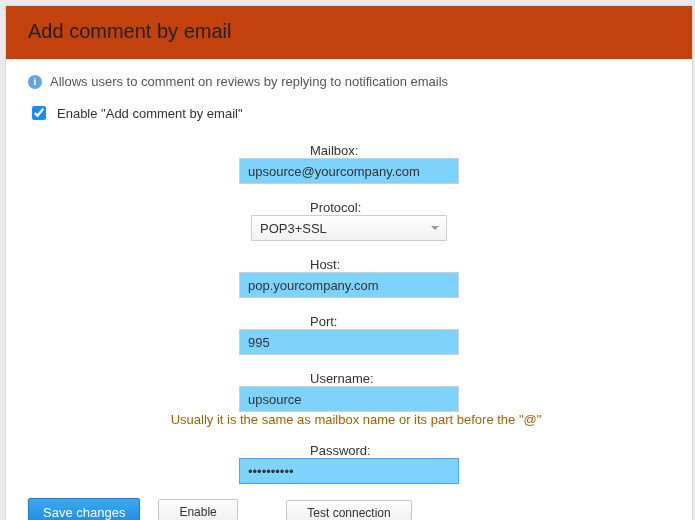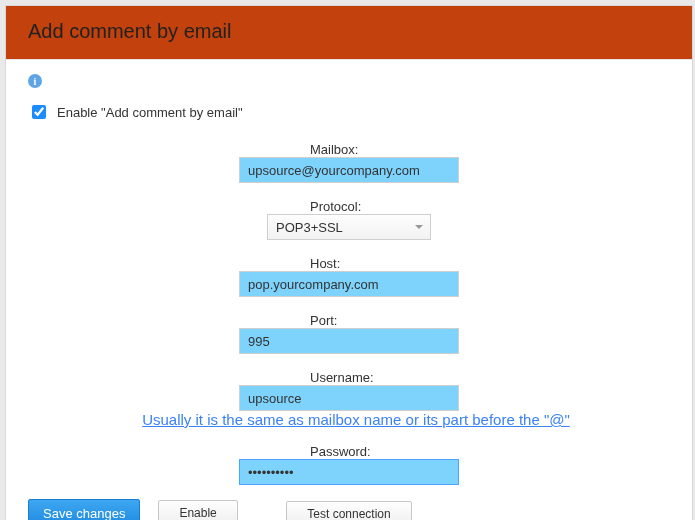--- a/index.html
+++ b/index.html
@@ -86,43 +86,42 @@
     color: #333;
     background: #7dd3fc;
     outline: none;
     font-family: inherit;
   }
   .txt.focused {
     border-color: #4da3ff;
   }
   .select-wrap {
     position: relative;
-    width: 164px;
+    width: 196px;
   }
   .select {
     width: 100%;
     background: linear-gradient(#fdfdfd, #f2f2f2);
     cursor: pointer;
     display:flex; align-items:center;
   }
   .select-caret {
     position: absolute;
     right: 8px; top: 50%;
     transform: translateY(-50%);
     width: 0; height: 0;
     border-left: 4px solid transparent;
     border-right: 4px solid transparent;
     border-top: 4px solid #999;
     pointer-events: none;
   }
   .hint {
     margin-left: 14px;
-    color: #3b82f6;
-    font-size: 15px;
-    text-decoration: underline;
+    color: #a16207;
+    font-size: 13px;
   }
   .btn {
     height: 26px;
     padding: 0 20px;
     font-size: 12px;
     border: 1px solid #c7c7c7;
     background: linear-gradient(#fefefe, #efefef);
     color: #333;
     cursor: pointer;
     border-radius: 2px;
@@ -151,20 +150,21 @@
 <div class="panel">
 
   <div class="panel-header">
     <h1>Add comment by email</h1>
   </div>
 
   <div class="panel-body">
 
     <div class="info-row">
       <span class="info-icon">i</span>
+      <span>Allows users to comment on reviews by replying to notification emails</span>
     </div>
 
     <div class="checkbox-row">
       <input type="checkbox" checked="" style="">
       <span>Enable "Add comment by email"</span>
     </div>
 
     <div class="form-row">
       <label class="fld">Mailbox:</label>
       <input class="txt" type="text" value="upsource@yourcompany.com" style="">

